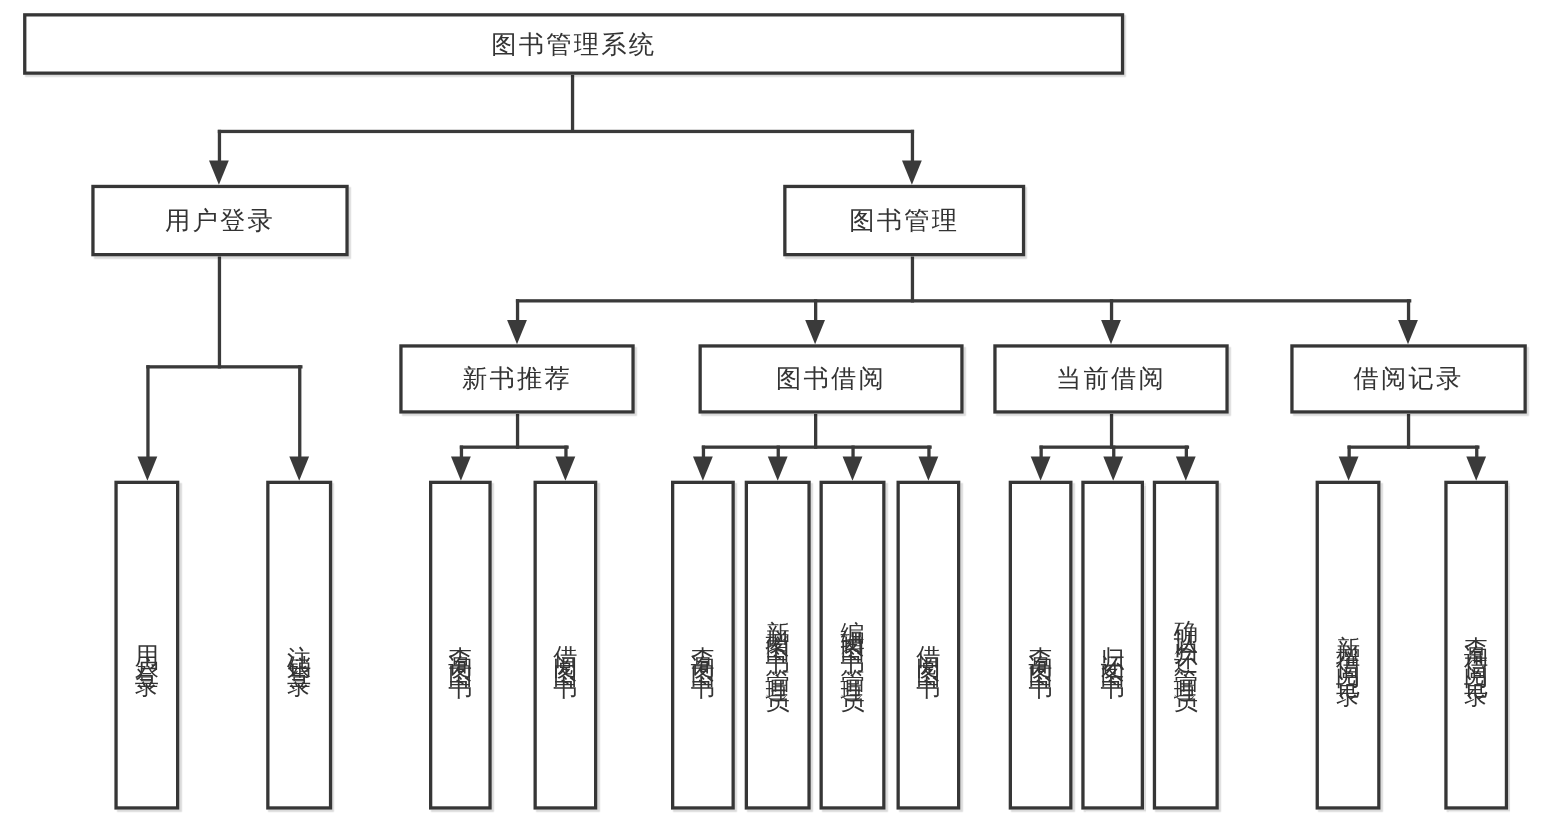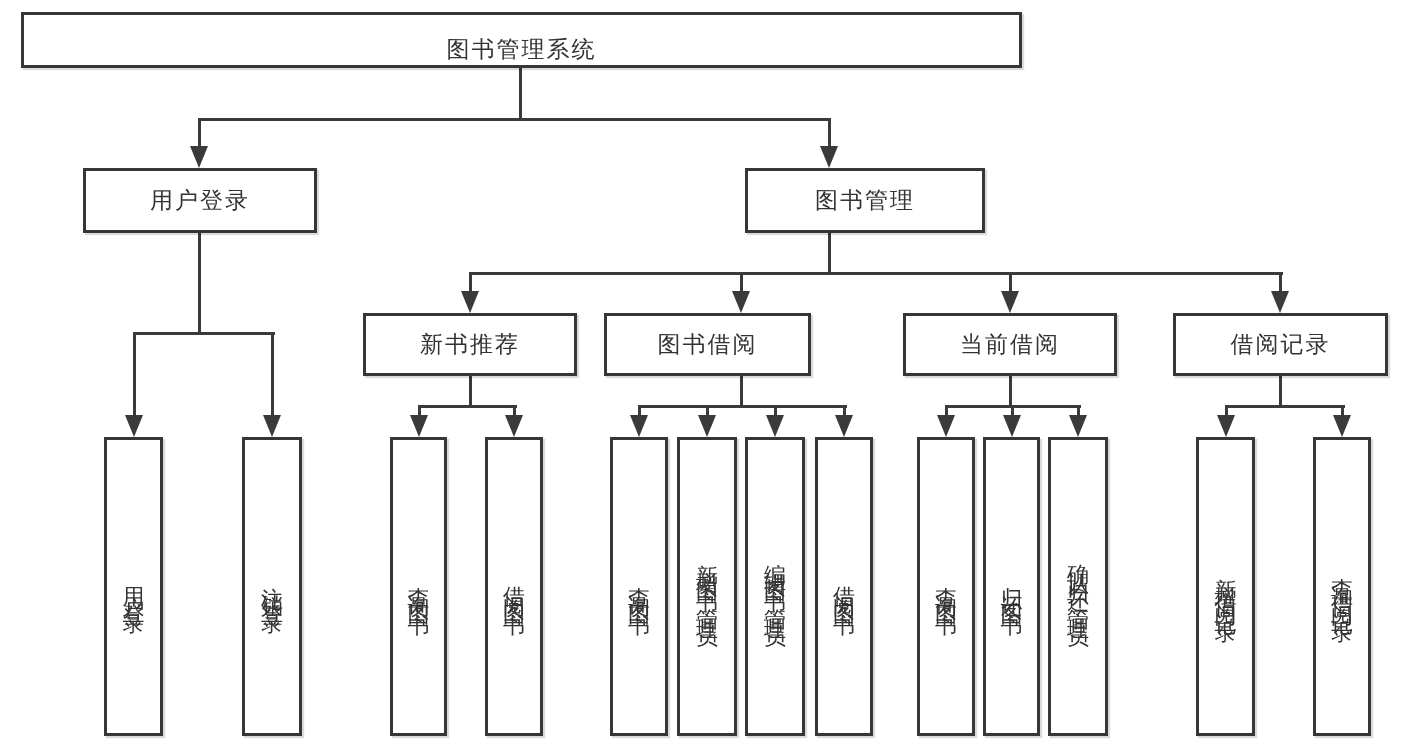--- a/index.html
+++ b/index.html
@@ -120,37 +120,37 @@
   <div class="vline" style="left:1077px; top:405px; height:14px;"></div>
   <div class="arrow" style="left:1069px; top:415px;"></div>
 
   <div class="vline" style="left:1279px; top:376px; height:32px;"></div>
   <div class="hline" style="left:1225px; top:405px; width:120px;"></div>
   <div class="vline" style="left:1225px; top:405px; height:14px;"></div>
   <div class="arrow" style="left:1217px; top:415px;"></div>
   <div class="vline" style="left:1341px; top:405px; height:14px;"></div>
   <div class="arrow" style="left:1333px; top:415px;"></div>
 
-  <div class="node" style="left:21px; top:12px; width:1001px; height:56px;align-items:flex-end;">
+  <div class="node" style="left:21px; top:12px; width:1001px; height:56px;">
     <span>图书管理系统</span>
   </div>
 
   <div class="node" style="left:83px; top:168px; width:234px; height:65px;">
     <span>用户登录</span>
   </div>
 
-  <div class="node" style="left:712px; top:168px; width:240px; height:65px;margin-left:33px;">
+  <div class="node" style="left:712px; top:168px; width:220px; height:65px;">
     <span>图书管理</span>
   </div>
 
   <div class="node" style="left:363px; top:313px; width:214px; height:63px;">
     <span>新书推荐</span>
   </div>
 
-  <div class="node" style="left:604px; top:313px; width:207px; height:63px;">
+  <div class="node" style="left:635px; top:313px; width:241px; height:63px;">
     <span>图书借阅</span>
   </div>
 
   <div class="node" style="left:903px; top:313px; width:214px; height:63px;align-items:center;">
     <span>当前借阅</span>
   </div>
 
   <div class="node" style="left:1173px; top:313px; width:215px; height:63px;">
     <span>借阅记录</span>
   </div>

